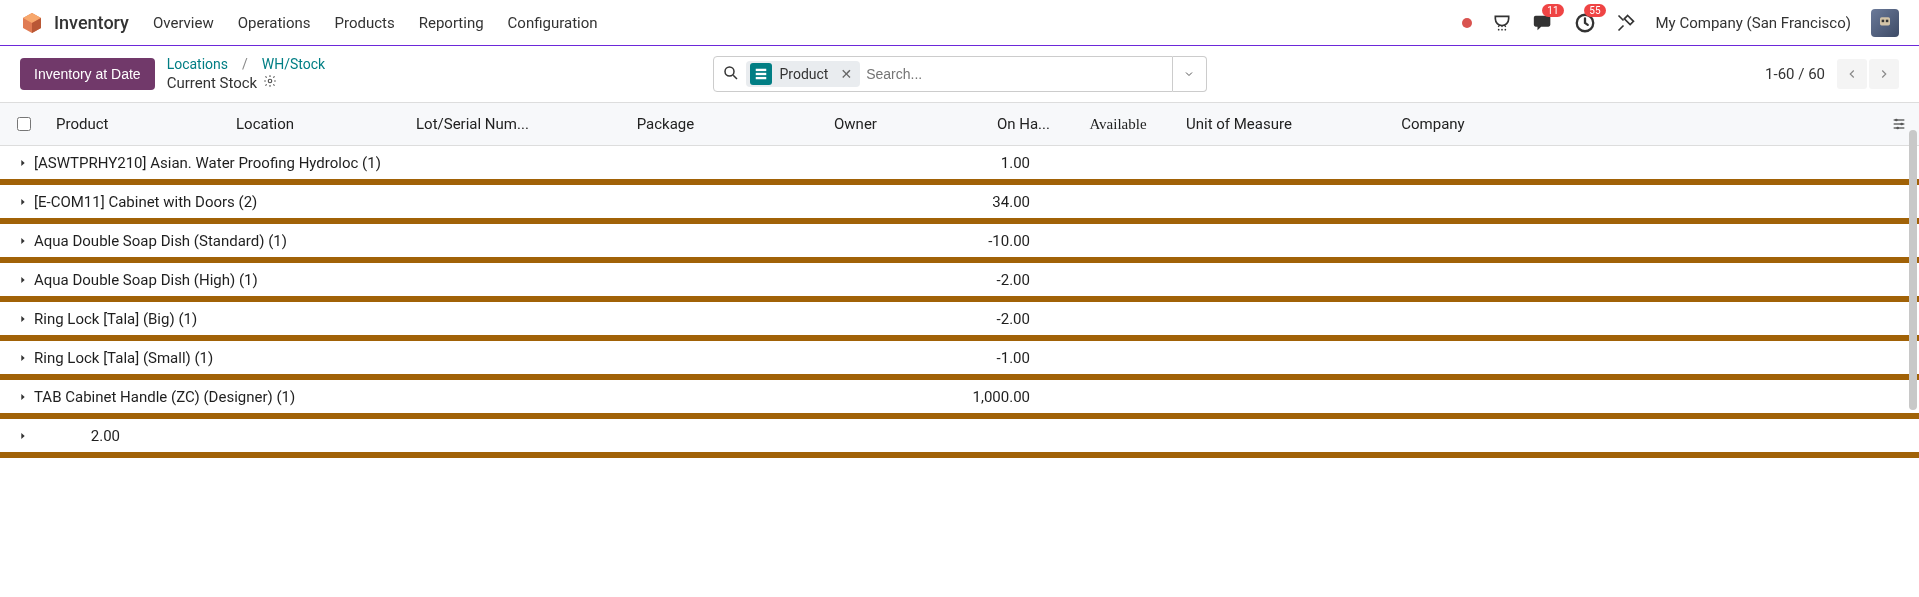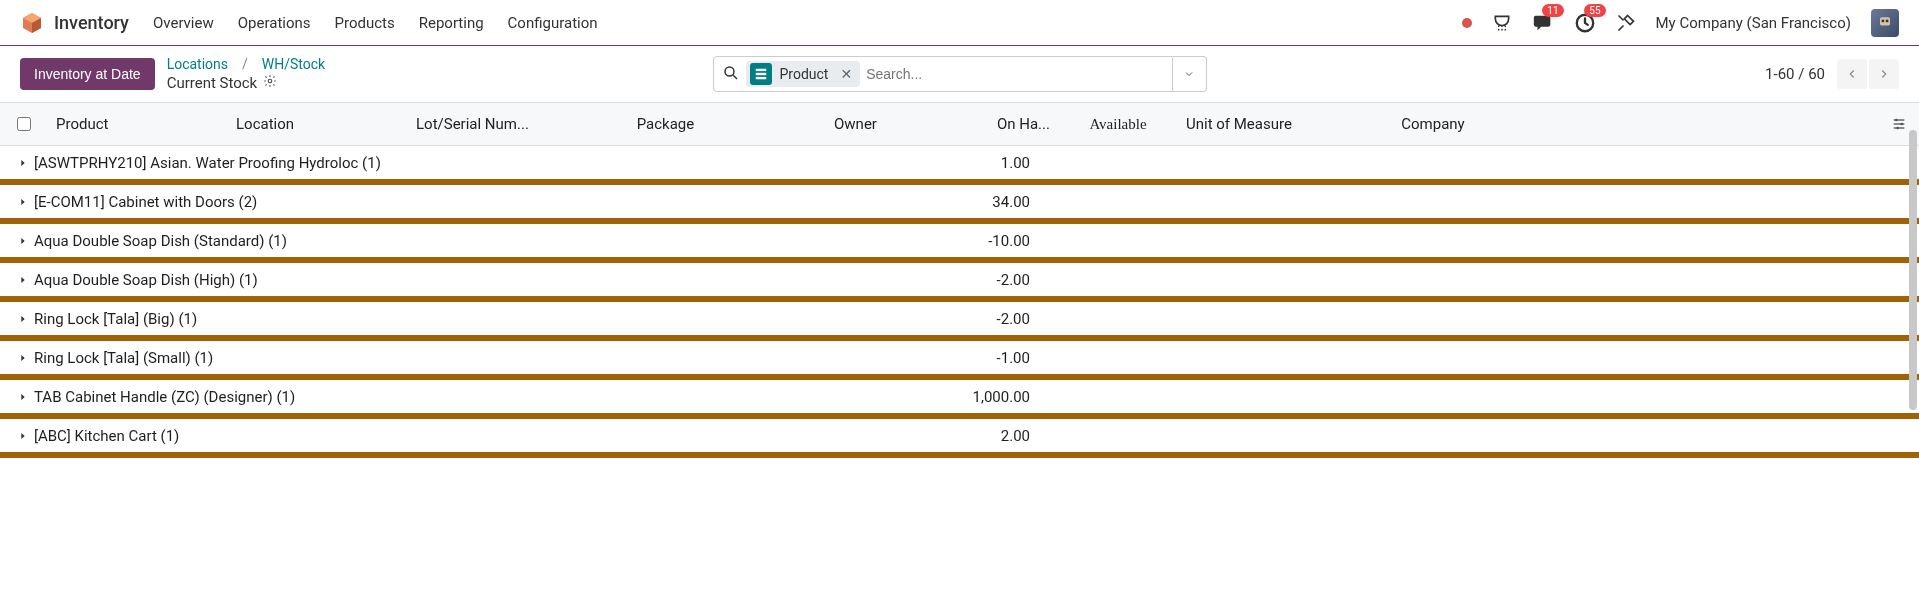--- a/index.html
+++ b/index.html
@@ -269,21 +269,20 @@
         </span>
         <span class="td-product">TAB Cabinet Handle (ZC) (Designer) (1)</span>
         <span class="td-onhand">1,000.00</span>
       </div>
       <div class="trow">
         <span class="td-caret">
           <svg width="10" height="10" viewBox="0 0 24 24">
             <path d="M8 5l8 7-8 7z" fill="#333"></path>
           </svg>
         </span>
-        <span class="td-product">[ABC] Kitchen Cart (1)</span>
         <span class="td-onhand">2.00</span>
       </div>
     </div>
 </div>
 
 <div class="scrollbar-track">
     <div class="scrollbar-thumb"></div>
   </div>
 
 </body></html>

